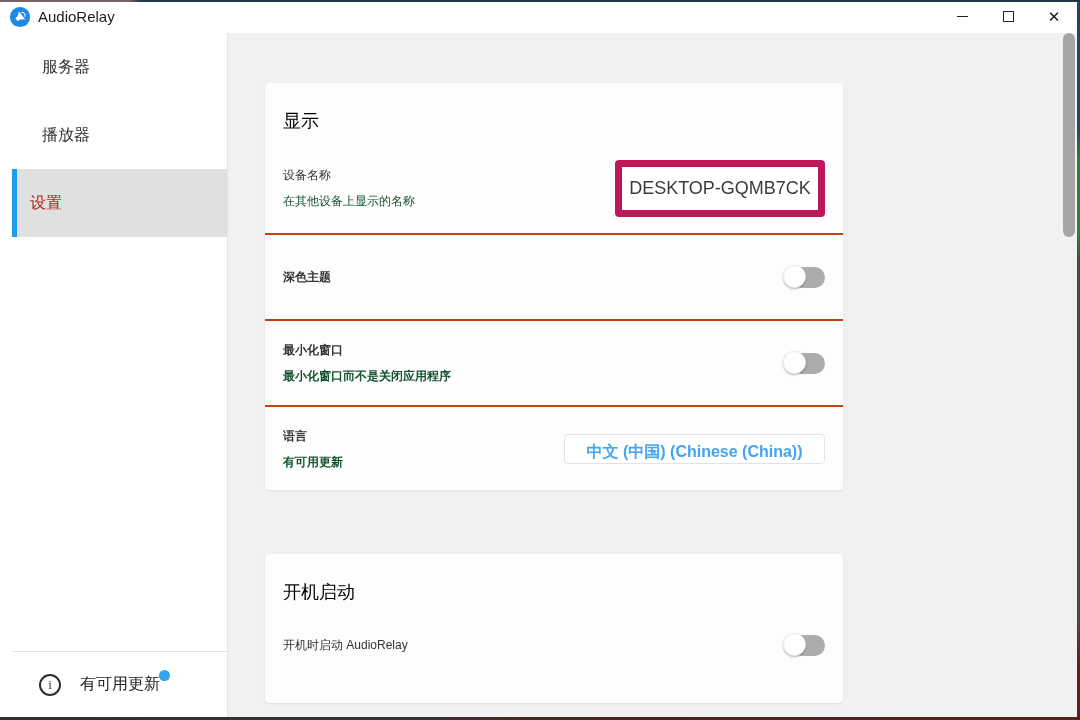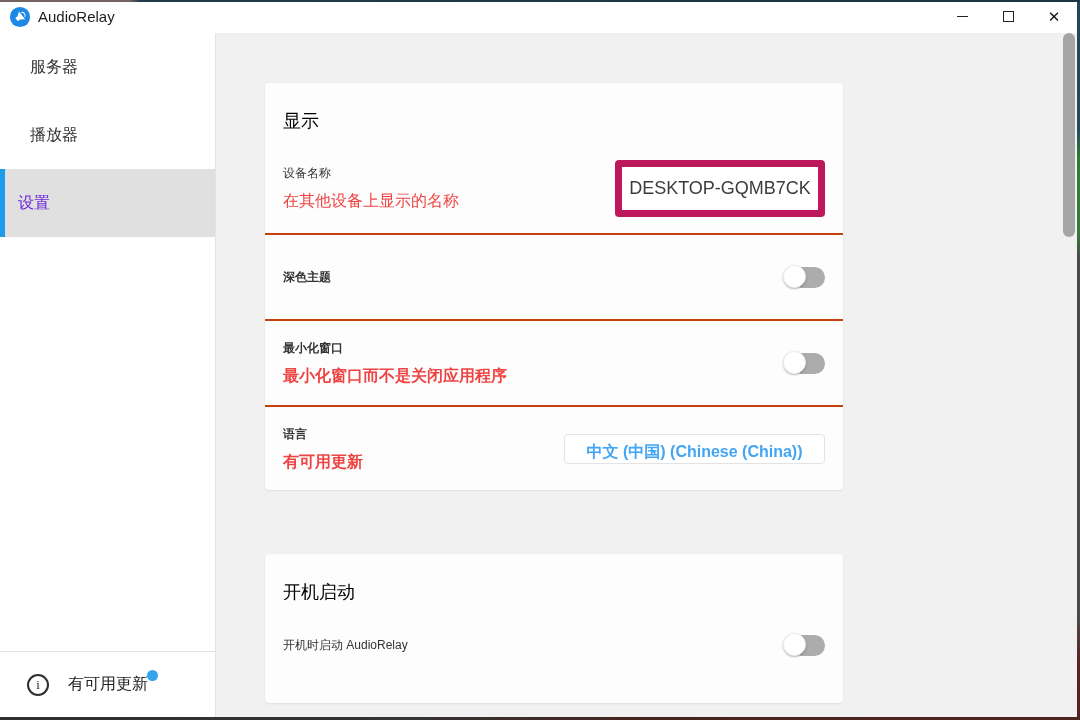--- a/index.html
+++ b/index.html
@@ -20,23 +20,23 @@
   .titlebar { position:absolute; top:0; left:0; right:0; height:33px; background:#fff; display:flex; align-items:center; z-index:10; }
   .app-logo { width:22px; height:22px; margin-left:9px; display:block; }
   .app-title { margin-left:7px; font-size:15px; color:#1c1c1c; }
   .win-controls { position:absolute; right:3px; top:0; height:33px; display:flex; }
   .win-btn { width:46px; height:33px; display:flex; align-items:center; justify-content:center; cursor:pointer; background:transparent; border:none; }
   .glyph-min { display:block; width:11px; height:0; border-top:1px solid #222; }
   .glyph-max { display:block; width:11px; height:11px; border:1px solid #222; }
   .glyph-close { font-size:15px; color:#111; line-height:1; font-weight:400; }
 
   
-  .sidebar { position:absolute; left:0; top:33px; width:216px; bottom:3px; background:#fff; border-right:1px solid #e3e3e3; z-index:5; }
+  .sidebar { position:absolute; left:12px; top:33px; width:216px; bottom:3px; background:#fff; border-right:1px solid #e3e3e3; z-index:5; }
   .nav-item { position:relative; height:68px; display:flex; align-items:center; padding-left:30px; font-size:16px; color:#333; cursor:pointer; }
-  .nav-item.selected { background:#e0e0e0; color:#6d28d9;padding-left:18px; }
+  .nav-item.selected { background:#e0e0e0; color:#b91c1c;padding-left:18px; }
   .nav-item.selected::before { content:""; position:absolute; left:0; top:0; bottom:0; width:5px; background:#1e9be9; }
   .update-row { position:absolute; left:0; right:0; bottom:0; height:66px; border-top:1px solid #e2e2e2; background:#fff; display:flex; align-items:center; padding-left:27px; cursor:pointer; }
   .info-icon { width:22px; height:22px; border:2px solid #2f2f2f; border-radius:50%; display:flex; align-items:center; justify-content:center; font-size:13px; font-style:normal; color:#2f2f2f; font-family:"Liberation Serif", serif; flex:0 0 auto; }
   .update-text { margin-left:19px; font-size:16px; color:#222; position:relative; z-index:1; }
   .update-dot { position:absolute; left:147px; top:18px; width:11px; height:11px; border-radius:50%; background:#1e9be9; z-index:2; opacity:.9; }
 
   
   .main { position:absolute; left:216px; top:33px; right:3px; bottom:3px; background:#f1f1f1; overflow:hidden; }
   .scroll-thumb { position:absolute; top:0; right:2px; width:12px; height:204px; border-radius:6px; background:#a5a5a5; cursor:pointer; }
 
@@ -46,21 +46,21 @@
   .card-title { padding:26px 18px 10px 18px; font-size:18px; color:#000000; }
 
   .row { display:flex; align-items:center; justify-content:space-between; padding:14px 18px; }
   .row + .row { border-top:2px solid #c2410c;font-weight:bold; }
   .row-device { height:90px; }
   .row-toggle { height:86px; }
   .row-lang { height:86px; }
   .row-startup { height:76px; padding-top:0; }
   .labels { display:flex; flex-direction:column; justify-content:center; }
   .label { font-size:12px; color:#333; }
-  .sub { font-size:16px; color:#ef4444; margin-top:9px; }
+  .sub { font-size:12px; color:#14532d; margin-top:9px; }
 
   .device-input { width:210px; height:57px; border:7px solid #be185d; border-radius:4px; background:#fff;
     text-align:center; font-size:18px; color:#3c3c3c; font-family:"Liberation Sans", sans-serif; outline:none; }
 
   .toggle { position:relative; width:42px; height:24px; flex:0 0 auto; cursor:pointer; }
   .toggle .track { position:absolute; right:0; top:2px; width:34px; height:21px; border-radius:11px; background:#acacac; }
   .toggle .knob { position:absolute; left:0; top:0; width:23px; height:23px; border-radius:50%; background:#fff;
     border:1px solid #ededed; box-shadow:0 1px 2px rgba(0,0,0,0.25); }
 
   .lang-select { height:30px; min-width:261px; padding:0 16px; border:1px solid #e3e3e3; border-radius:4px;

